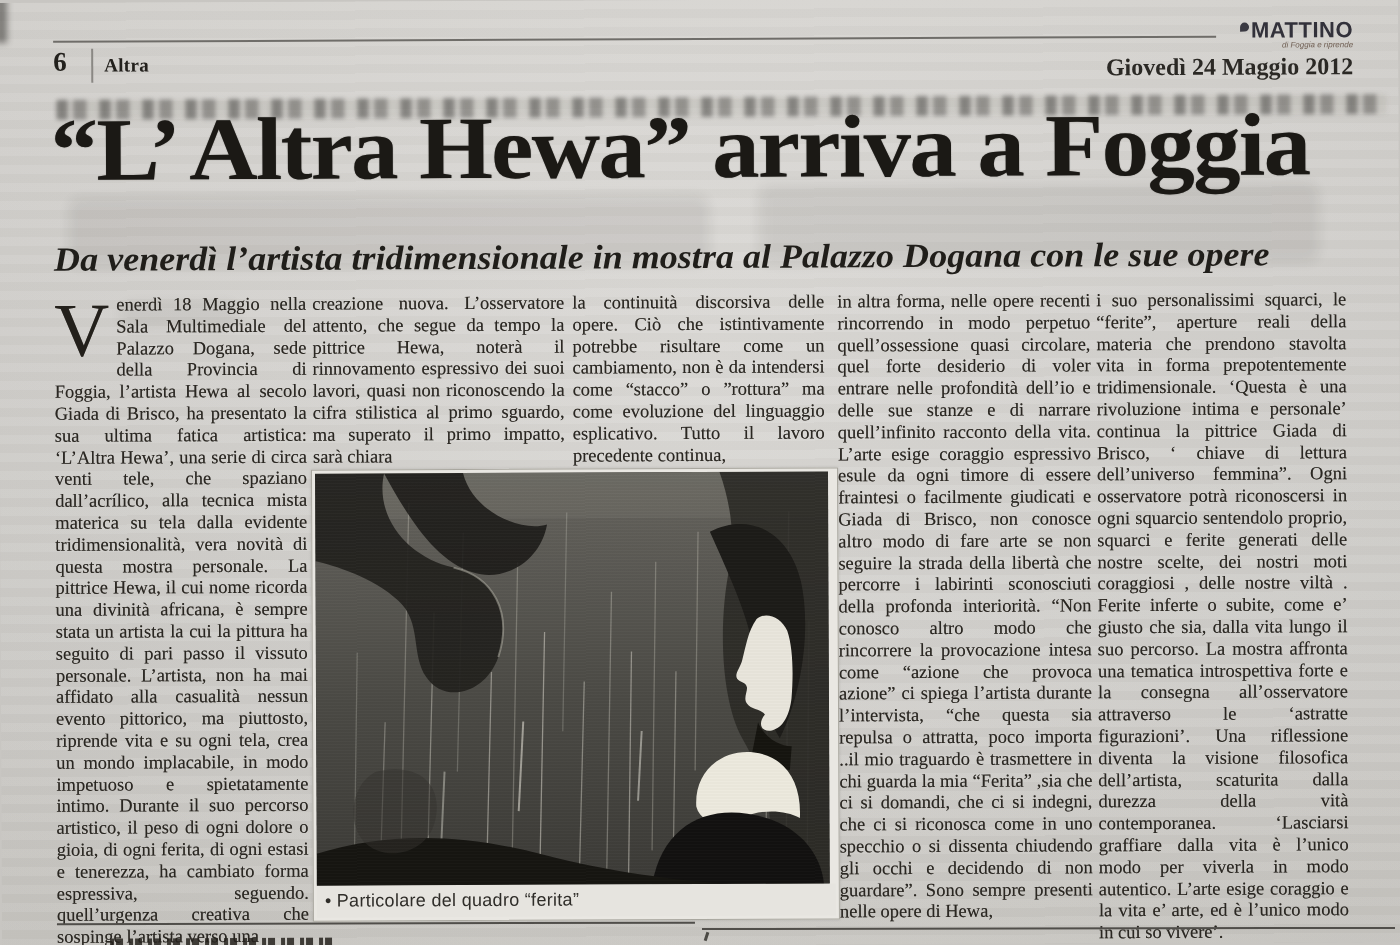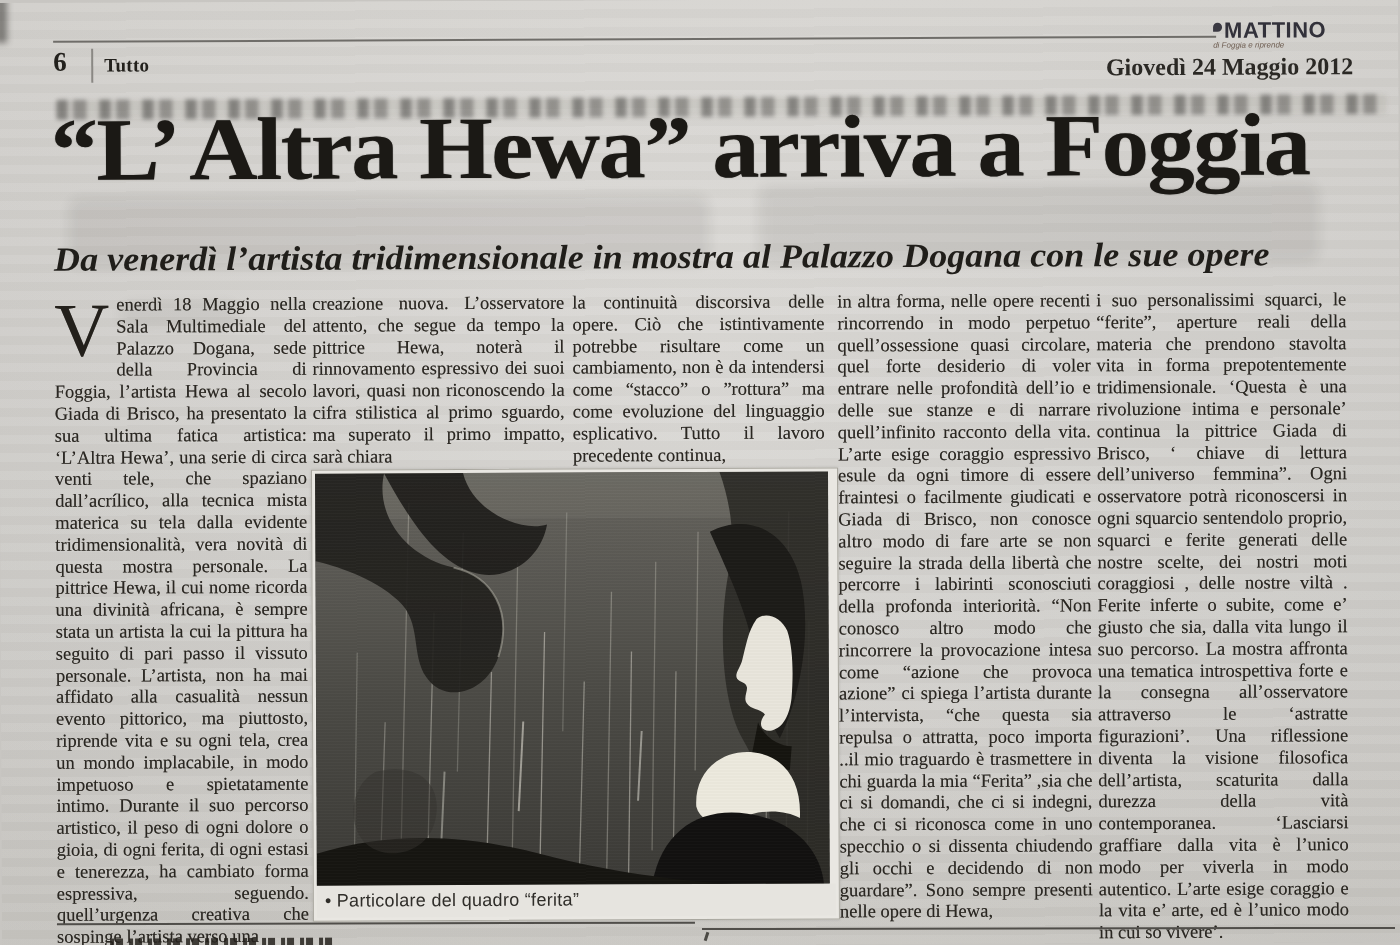--- a/index.html
+++ b/index.html
@@ -14,21 +14,21 @@
       radial-gradient(ellipse at 50% 40%, rgba(255,255,255,0.10), rgba(0,0,0,0.05) 95%),
       repeating-linear-gradient(180deg, rgba(255,255,255,0.035) 0 9px, rgba(0,0,0,0.02) 9px 18px),
       linear-gradient(180deg,#dbd9d5 0%,#d7d5d1 35%,#d4d2ce 75%,#d0cec9 100%);
     transform:rotate(-0.25deg);
   }
   
   .top-rule{position:absolute;left:55px;top:38px;width:1163px;height:2px;background:#6f6d69;}
   .page-num{position:absolute;left:55px;top:44px;font-size:27px;font-weight:700;color:#23211d;}
   .pageno-divider{position:absolute;left:93px;top:46px;width:2px;height:34px;background:#8a8884;}
   .section-label{position:absolute;left:106px;top:52px;font-size:19px;font-weight:700;color:#23211d;letter-spacing:.3px;}
-  .masthead{position:absolute;left:1215px;top:20px;width:140px;color:#32313a;}
+  .masthead{position:absolute;left:1215px;top:20px;width:140px;text-align:right;color:#32313a;}
   .masthead-icon{display:inline-block;width:9px;height:9px;background:#3a3942;border-radius:50% 50% 50% 0;margin-right:2px;vertical-align:6px;}
   .masthead-text{font-family:"Liberation Sans",sans-serif;font-size:22px;font-weight:800;letter-spacing:.5px;color:#32313a;}
   .masthead-tagline{font-family:"Liberation Sans",sans-serif;font-size:8px;font-style:italic;color:#6d5c50;margin-top:-3px;}
   .edition-date{position:absolute;left:1045px;top:56px;width:310px;text-align:right;font-size:24px;font-weight:700;color:#2b2925;}
   
   .ghost-band{
     position:absolute;left:58px;top:97px;width:1330px;height:20px;
     background:repeating-linear-gradient(90deg,
       rgba(47,46,42,.60) 0 11px, rgba(150,147,140,.28) 11px 17px,
       rgba(62,60,56,.55) 17px 30px, rgba(168,165,156,.30) 30px 43px);
@@ -96,21 +96,21 @@
 </style>
 </head>
 <body>
 
 <div class="sheet">
 
   <div class="corner-smudge"></div>
   <div class="top-rule"></div>
   <div class="page-num">6</div>
   <div class="pageno-divider"></div>
-  <div class="section-label">Tutto</div>
+  <div class="section-label">Altra</div>
 
   <div class="masthead">
     <span class="masthead-icon"></span><span class="masthead-text">MATTINO</span>
     <div class="masthead-tagline">di Foggia e riprende</div>
   </div>
   <div class="edition-date">Giovedì 24 Maggio 2012</div>
 
   <div class="ghost-band"></div>
   <div class="ghost-blob b1"></div>
   <div class="ghost-blob b2"></div>

